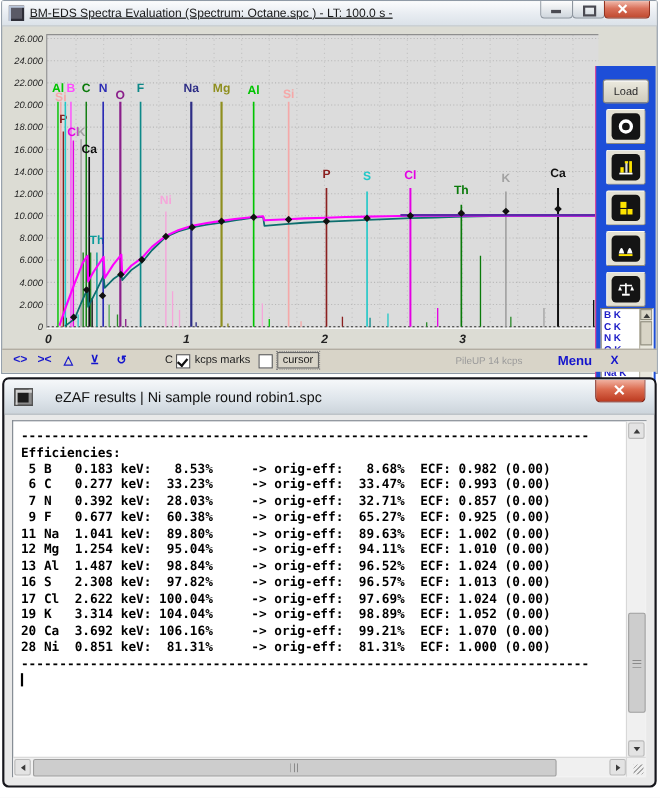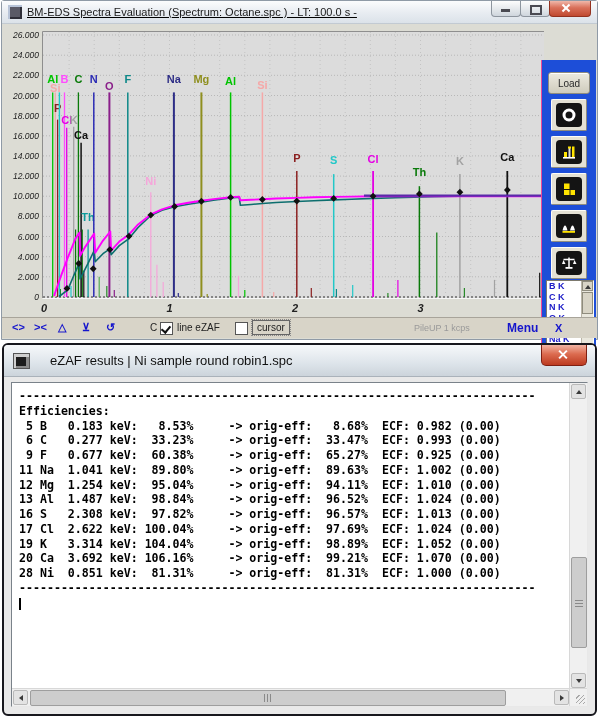--- a/index.html
+++ b/index.html
@@ -351,24 +351,24 @@
     <div class="sbar1">
       <span class="navic" style="left:10px">&lt;&gt;</span>
       <span class="navic" style="left:32px">&gt;&lt;</span>
       <span class="navic" style="left:56px">△</span>
       <span class="navic" style="left:80px">⊻</span>
       <span class="navic" style="left:104px">↺</span>
       <span class="sb-label" style="left:148px">C</span>
       <span class="cb" style="left:158px">
           <span class="chk"></span>
         </span>
-      <span class="sb-label" style="left:175px">line eZAF</span>
+      <span class="sb-label" style="left:175px">kcps marks</span>
       <span class="cb" style="left:233px"></span>
       <span class="cursorbox" style="left:250px">cursor</span>
-      <span class="pileup" style="left:412px">PileUP 1 kcps</span>
+      <span class="pileup" style="left:412px">PileUP 14 kcps</span>
       <span class="menu" style="left:505px">Menu</span>
       <span class="wx" style="left:553px">X</span>
     </div>
   </div>
 </div>
 
 <div class="win2">
   <div class="tb2">
     <div class="ezicon"></div>
     <div class="title2">eZAF results | Ni sample round robin1.spc</div>
@@ -376,20 +376,21 @@
   <div class="close2">
     <span class="glyph-x1"></span>
       <span class="glyph-x2"></span>
   </div>
   <div class="textbox">
     <div class="textlines">
       <div class="tline">--------------------------------------------------------------------------</div>
       <div class="tline">Efficiencies:</div>
       <div class="tline"> 5 B   0.183 keV:   8.53%     -&gt; orig-eff:   8.68%  ECF: 0.982 (0.00)</div>
       <div class="tline"> 6 C   0.277 keV:  33.23%     -&gt; orig-eff:  33.47%  ECF: 0.993 (0.00)</div>
+      <div class="tline"> 7 N   0.392 keV:  28.03%     -&gt; orig-eff:  32.71%  ECF: 0.857 (0.00)</div>
       <div class="tline"> 9 F   0.677 keV:  60.38%     -&gt; orig-eff:  65.27%  ECF: 0.925 (0.00)</div>
       <div class="tline">11 Na  1.041 keV:  89.80%     -&gt; orig-eff:  89.63%  ECF: 1.002 (0.00)</div>
       <div class="tline">12 Mg  1.254 keV:  95.04%     -&gt; orig-eff:  94.11%  ECF: 1.010 (0.00)</div>
       <div class="tline">13 Al  1.487 keV:  98.84%     -&gt; orig-eff:  96.52%  ECF: 1.024 (0.00)</div>
       <div class="tline">16 S   2.308 keV:  97.82%     -&gt; orig-eff:  96.57%  ECF: 1.013 (0.00)</div>
       <div class="tline">17 Cl  2.622 keV: 100.04%     -&gt; orig-eff:  97.69%  ECF: 1.024 (0.00)</div>
       <div class="tline">19 K   3.314 keV: 104.04%     -&gt; orig-eff:  98.89%  ECF: 1.052 (0.00)</div>
       <div class="tline">20 Ca  3.692 keV: 106.16%     -&gt; orig-eff:  99.21%  ECF: 1.070 (0.00)</div>
       <div class="tline">28 Ni  0.851 keV:  81.31%     -&gt; orig-eff:  81.31%  ECF: 1.000 (0.00)</div>
       <div class="tline">--------------------------------------------------------------------------</div>

